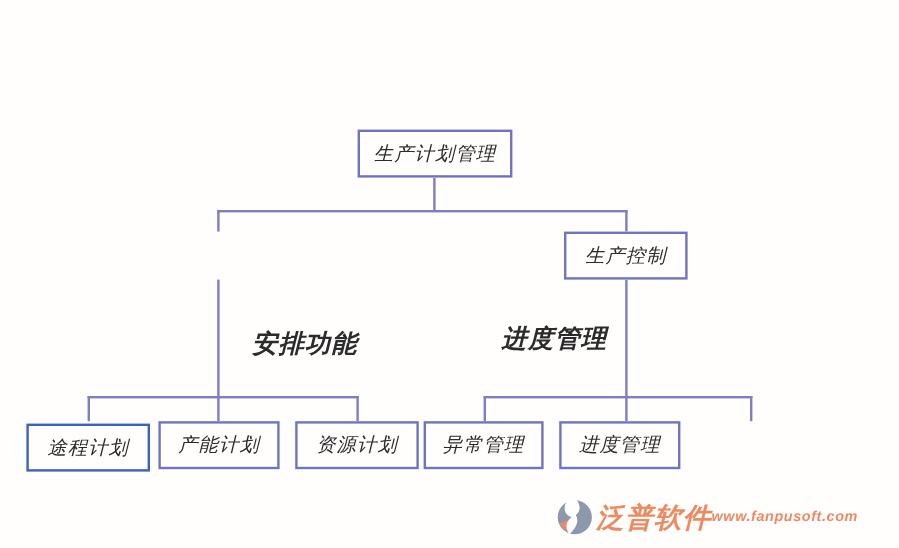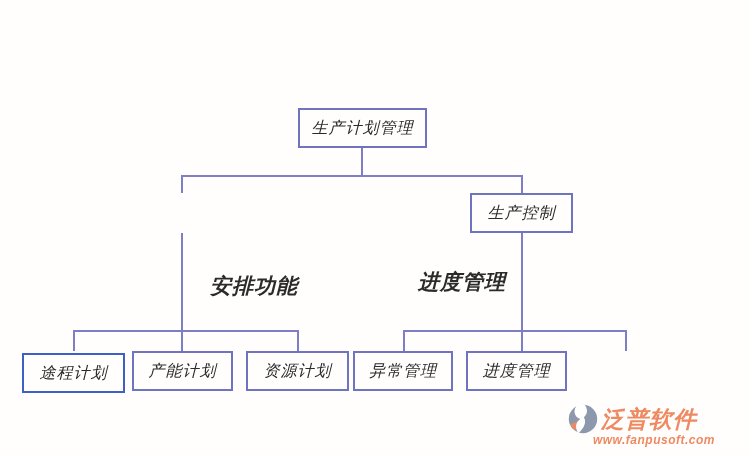--- a/index.html
+++ b/index.html
@@ -47,38 +47,37 @@
   .n-leaf-2{left:246px;top:351px;width:103px;height:40px;}
   .n-leaf-3{left:353px;top:351px;width:100px;height:40px;}
   .n-leaf-4{left:466px;top:351px;width:101px;height:40px;}
   .n-leaf-5{left:575px;top:351px;width:103px;height:40px;}
   .lbl-0{left:210px;top:272px;}
   .lbl-1{left:418px;top:268px;}
   
   .watermark{
     position:absolute;
     right:34px;bottom:10px;
-    display:flex;flex-direction:column;align-items:center;
+    display:flex;flex-direction:row;align-items:center;
   }
   .wm-top{display:flex;align-items:center;gap:2px;}
   .wm-brand{
     font-size:23px;
     font-weight:bold;
     color:var(--brand_orange,#ee8a62);
     letter-spacing:1px;
     font-family:"Liberation Sans","DejaVu Sans",sans-serif;
   }
   .wm-url{
     font-size:12px;
     font-weight:bold;
     color:var(--brand_orange,#ee8a62);
     margin-top:-2px;
     font-family:"Liberation Sans","DejaVu Sans",sans-serif;
     letter-spacing:0.5px;
-    margin-left:44px;
   }
 </style>
 </head>
 <body>
 
 <div class="stage">
 
   <div class="line" style="left:361px;top:148px;width:2px;height:28px;"></div>
   <div class="line" style="left:181px;top:175px;width:342px;height:2px;"></div>
   <div class="line" style="left:181px;top:175px;width:2px;height:18px;"></div>

